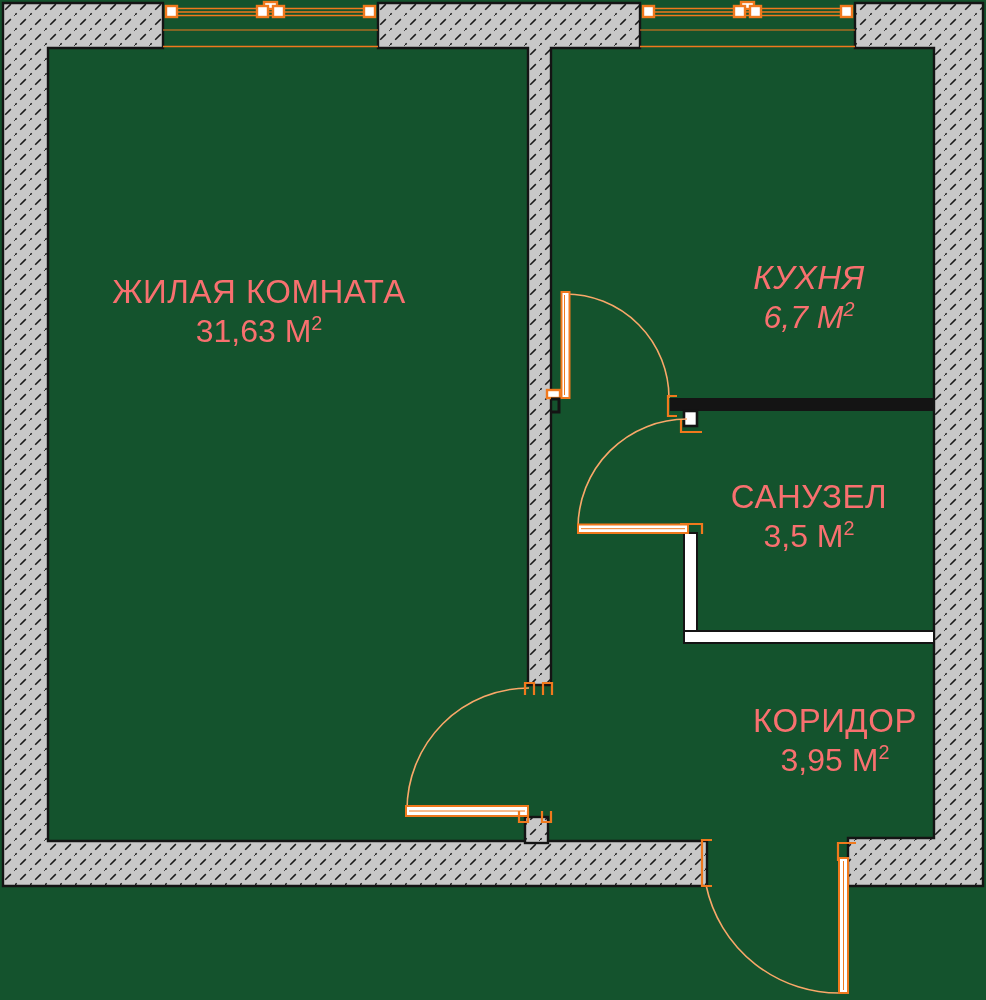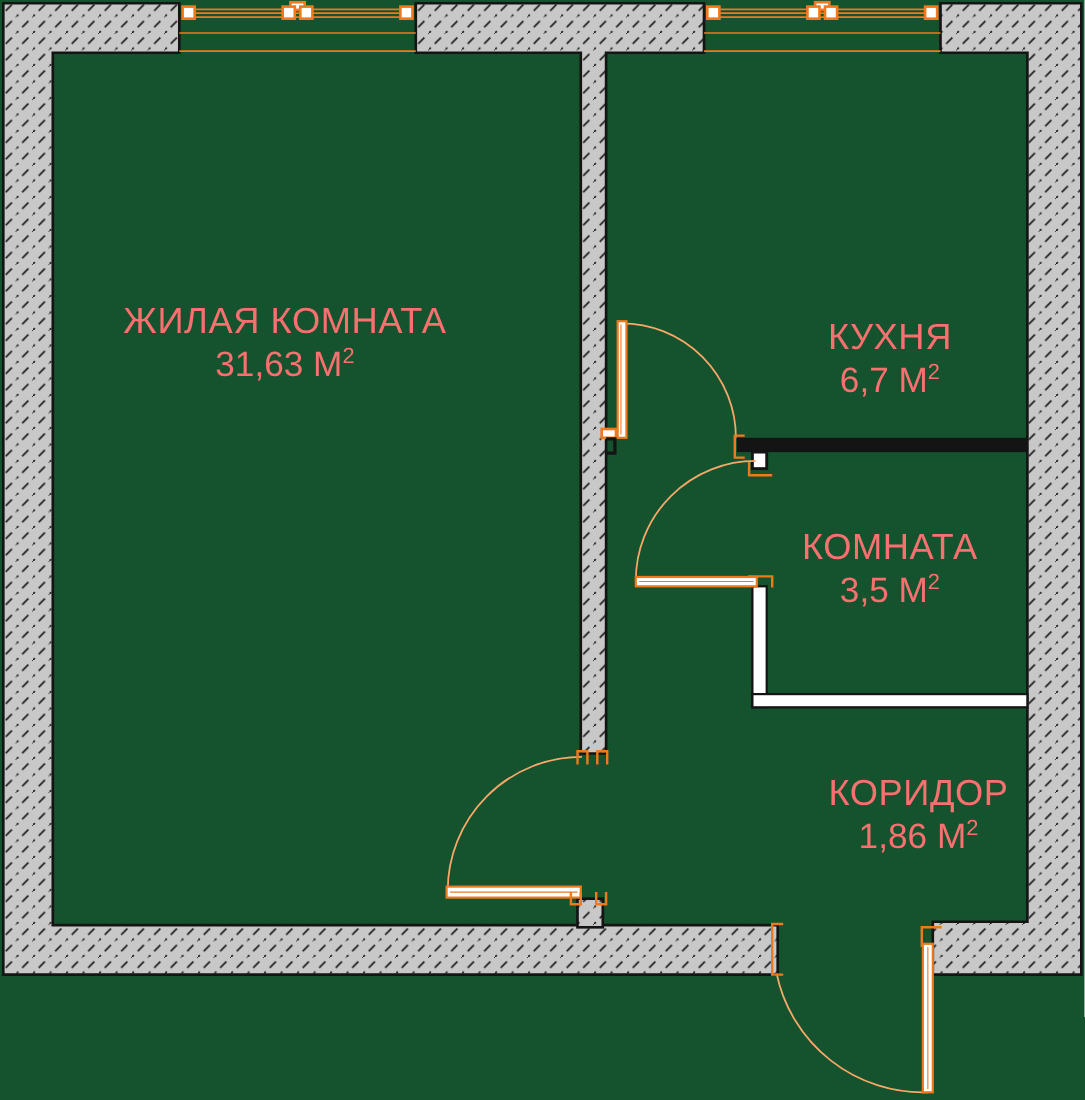--- a/index.html
+++ b/index.html
@@ -124,27 +124,27 @@
       <path class="bracket" d="M 712,840 h -10 v 46 h 10"></path>
       <path class="bracket" d="M 838,861 v -18 h 18"></path>
     </g>
   </svg>
 
   <div class="room-label" style="left:259px; top:274px;">
     <div class="name">ЖИЛАЯ КОМНАТА</div>
     <div class="area"><span>31,63 М</span><sup>2</sup></div>
   </div>
 
-  <div class="room-label" style="left:809px; top:288px;">
+  <div class="room-label" style="left:809px; top:260px;font-style:italic;">
     <div class="name">КУХНЯ</div>
     <div class="area"><span>6,7 М</span><sup>2</sup></div>
   </div>
 
   <div class="room-label" style="left:809px; top:479px;">
-    <div class="name">КОМНАТА</div>
+    <div class="name">САНУЗЕЛ</div>
     <div class="area"><span>3,5 М</span><sup>2</sup></div>
   </div>
 
   <div class="room-label" style="left:807px; top:703px;margin-left:28px;">
     <div class="name">КОРИДОР</div>
-    <div class="area"><span>1,86 М</span><sup>2</sup></div>
+    <div class="area"><span>3,95 М</span><sup>2</sup></div>
   </div>
 </div>
 
 </body></html>

